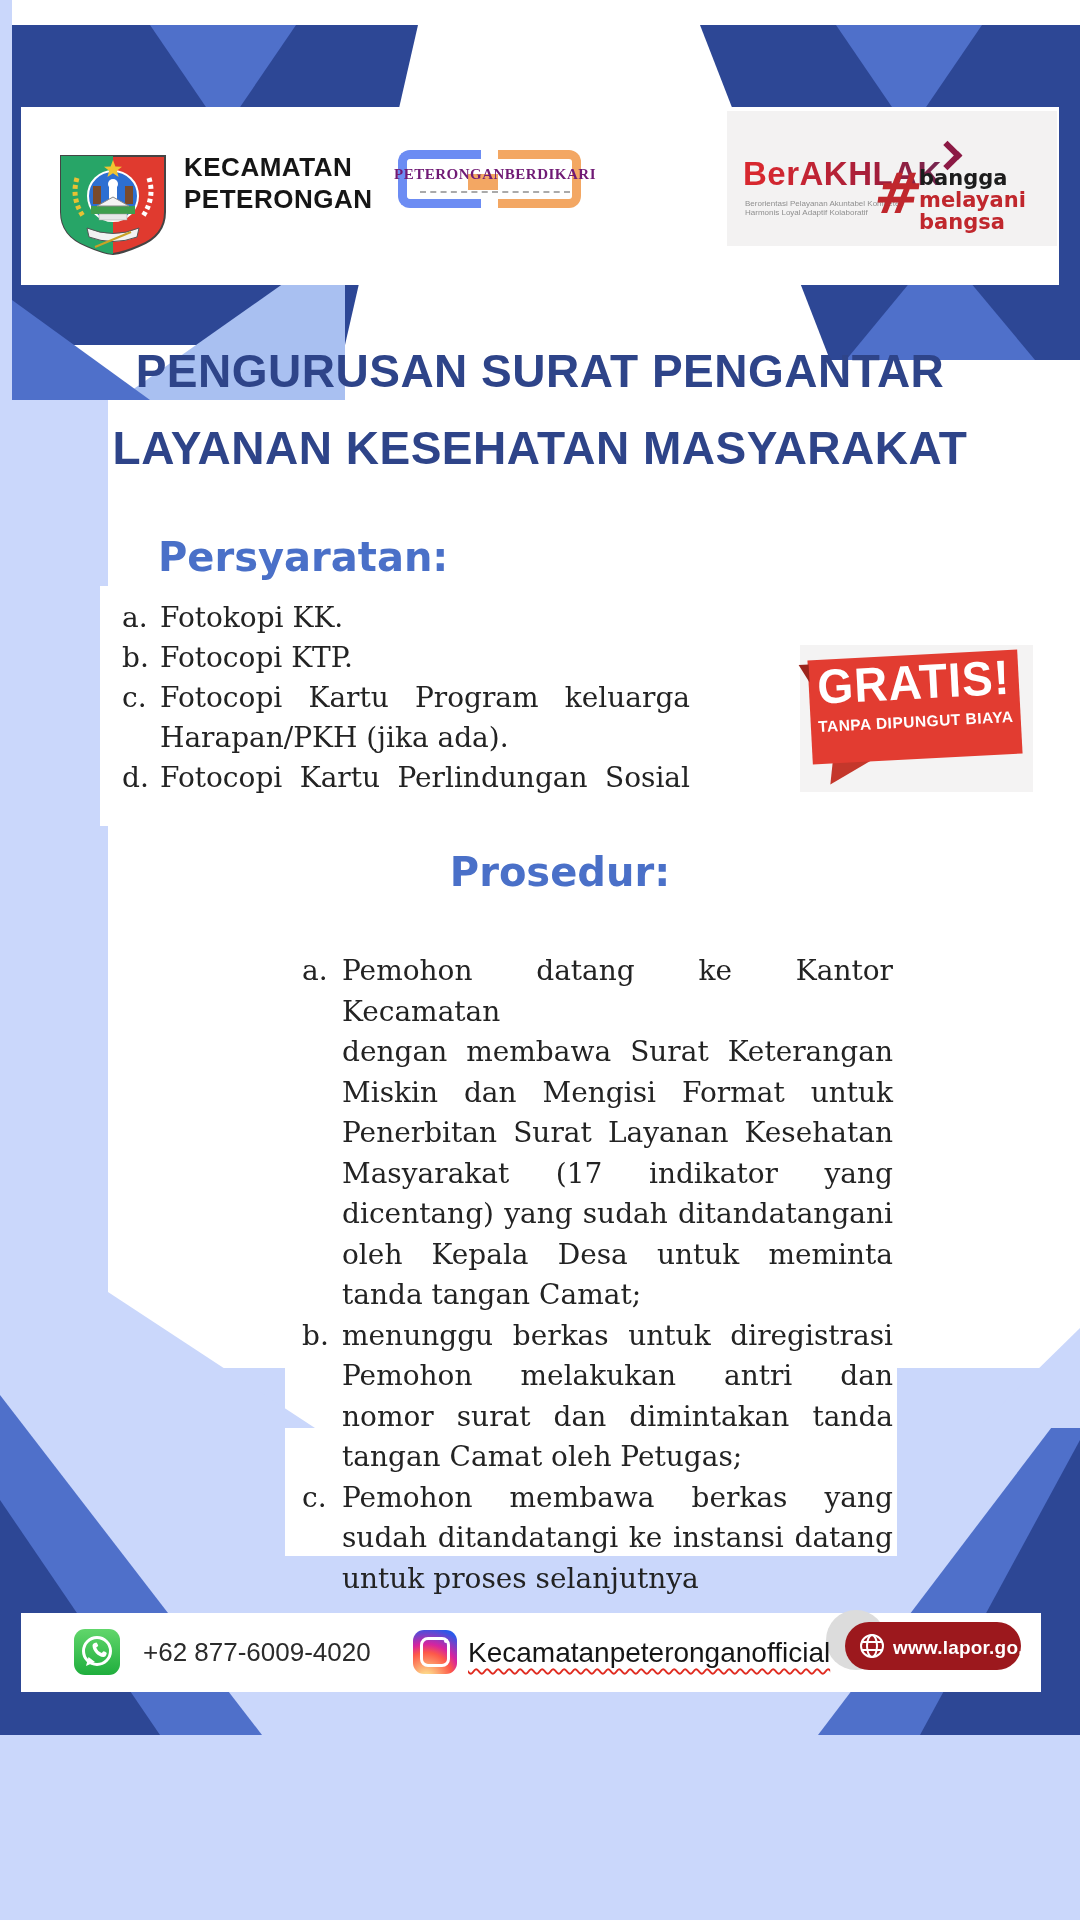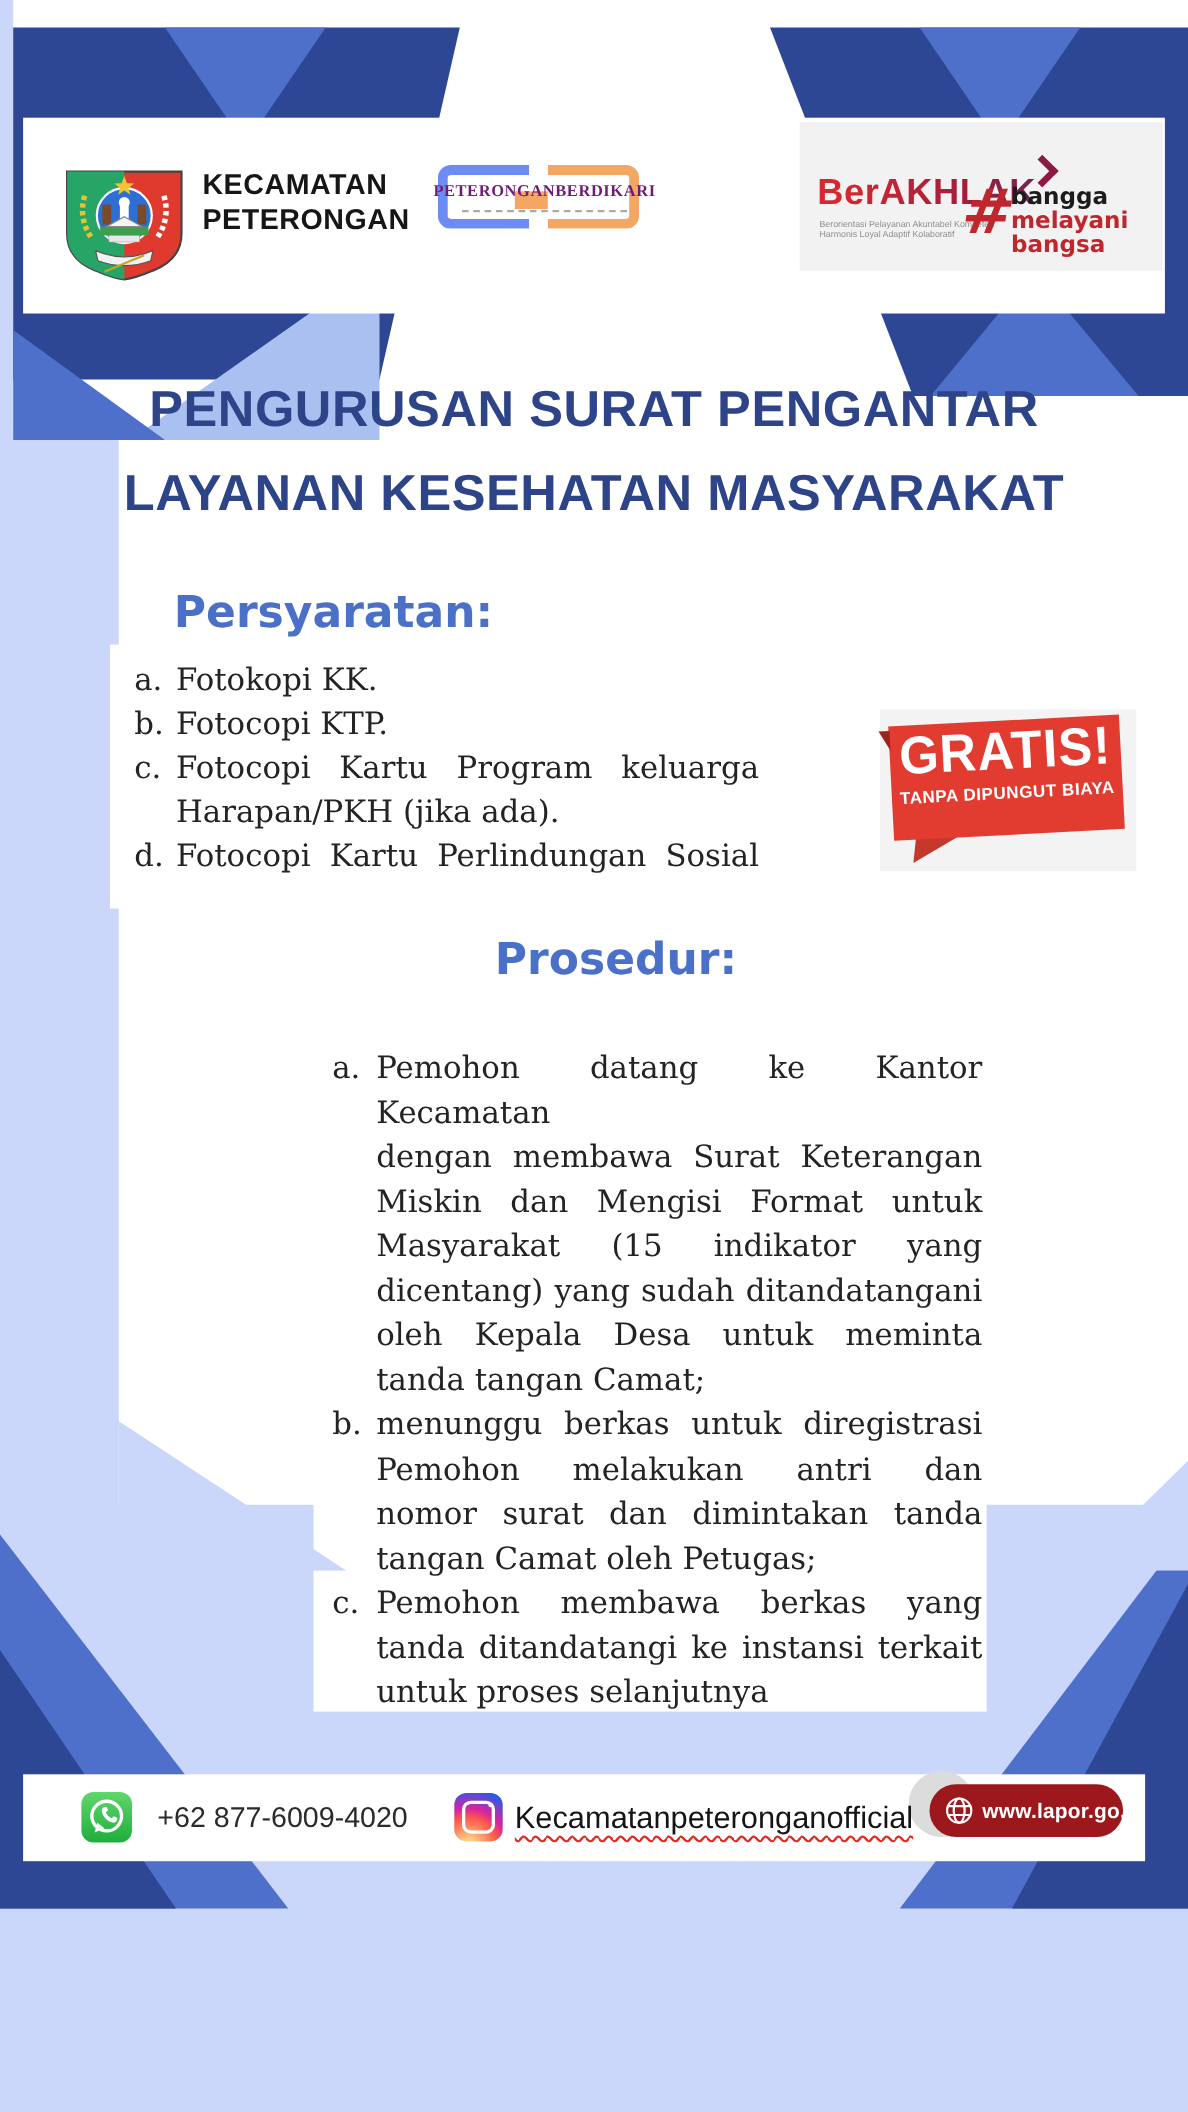--- a/index.html
+++ b/index.html
@@ -196,36 +196,37 @@
   </div>
 
   <div class="bluehead" style="left:260px;top:849px;width:600px;text-align:center">Prosedur:</div>
 
   <div class="slist qlist" style="left:302px;top:951px;width:591px">
     <div class="item">
       <span class="marker">a.</span>
       <div class="ln">Pemohon datang ke Kantor Kecamatan</div>
       <div class="ln">dengan membawa Surat Keterangan</div>
       <div class="ln">Miskin dan Mengisi Format untuk</div>
-      <div class="ln">Masyarakat (15 indikator yang</div>
+      <div class="ln">Penerbitan Surat Layanan Kesehatan</div>
+      <div class="ln">Masyarakat (17 indikator yang</div>
       <div class="ln">dicentang) yang sudah ditandatangani</div>
       <div class="ln">oleh Kepala Desa untuk meminta</div>
       <div class="ln last">tanda tangan Camat;</div>
     </div>
     <div class="item">
       <span class="marker">b.</span>
       <div class="ln">menunggu berkas untuk diregistrasi</div>
       <div class="ln">Pemohon melakukan antri dan</div>
       <div class="ln">nomor surat dan dimintakan tanda</div>
       <div class="ln last">tangan Camat oleh Petugas;</div>
     </div>
     <div class="item">
       <span class="marker">c.</span>
       <div class="ln">Pemohon membawa berkas yang</div>
-      <div class="ln">tanda ditandatangi ke instansi terkait</div>
+      <div class="ln">sudah ditandatangi ke instansi datang</div>
       <div class="ln last">untuk proses selanjutnya</div>
     </div>
   </div>
 
   <div class="foot-bar"></div>
 
   <div class="wa-ic">
     <svg width="46" height="46" viewBox="0 0 46 46">
       <circle cx="23" cy="22" r="13.5" fill="none" stroke="#fff" stroke-width="3"></circle>
       <path d="M12 37 L14.5 28 L21 33 Z" fill="#fff"></path>

